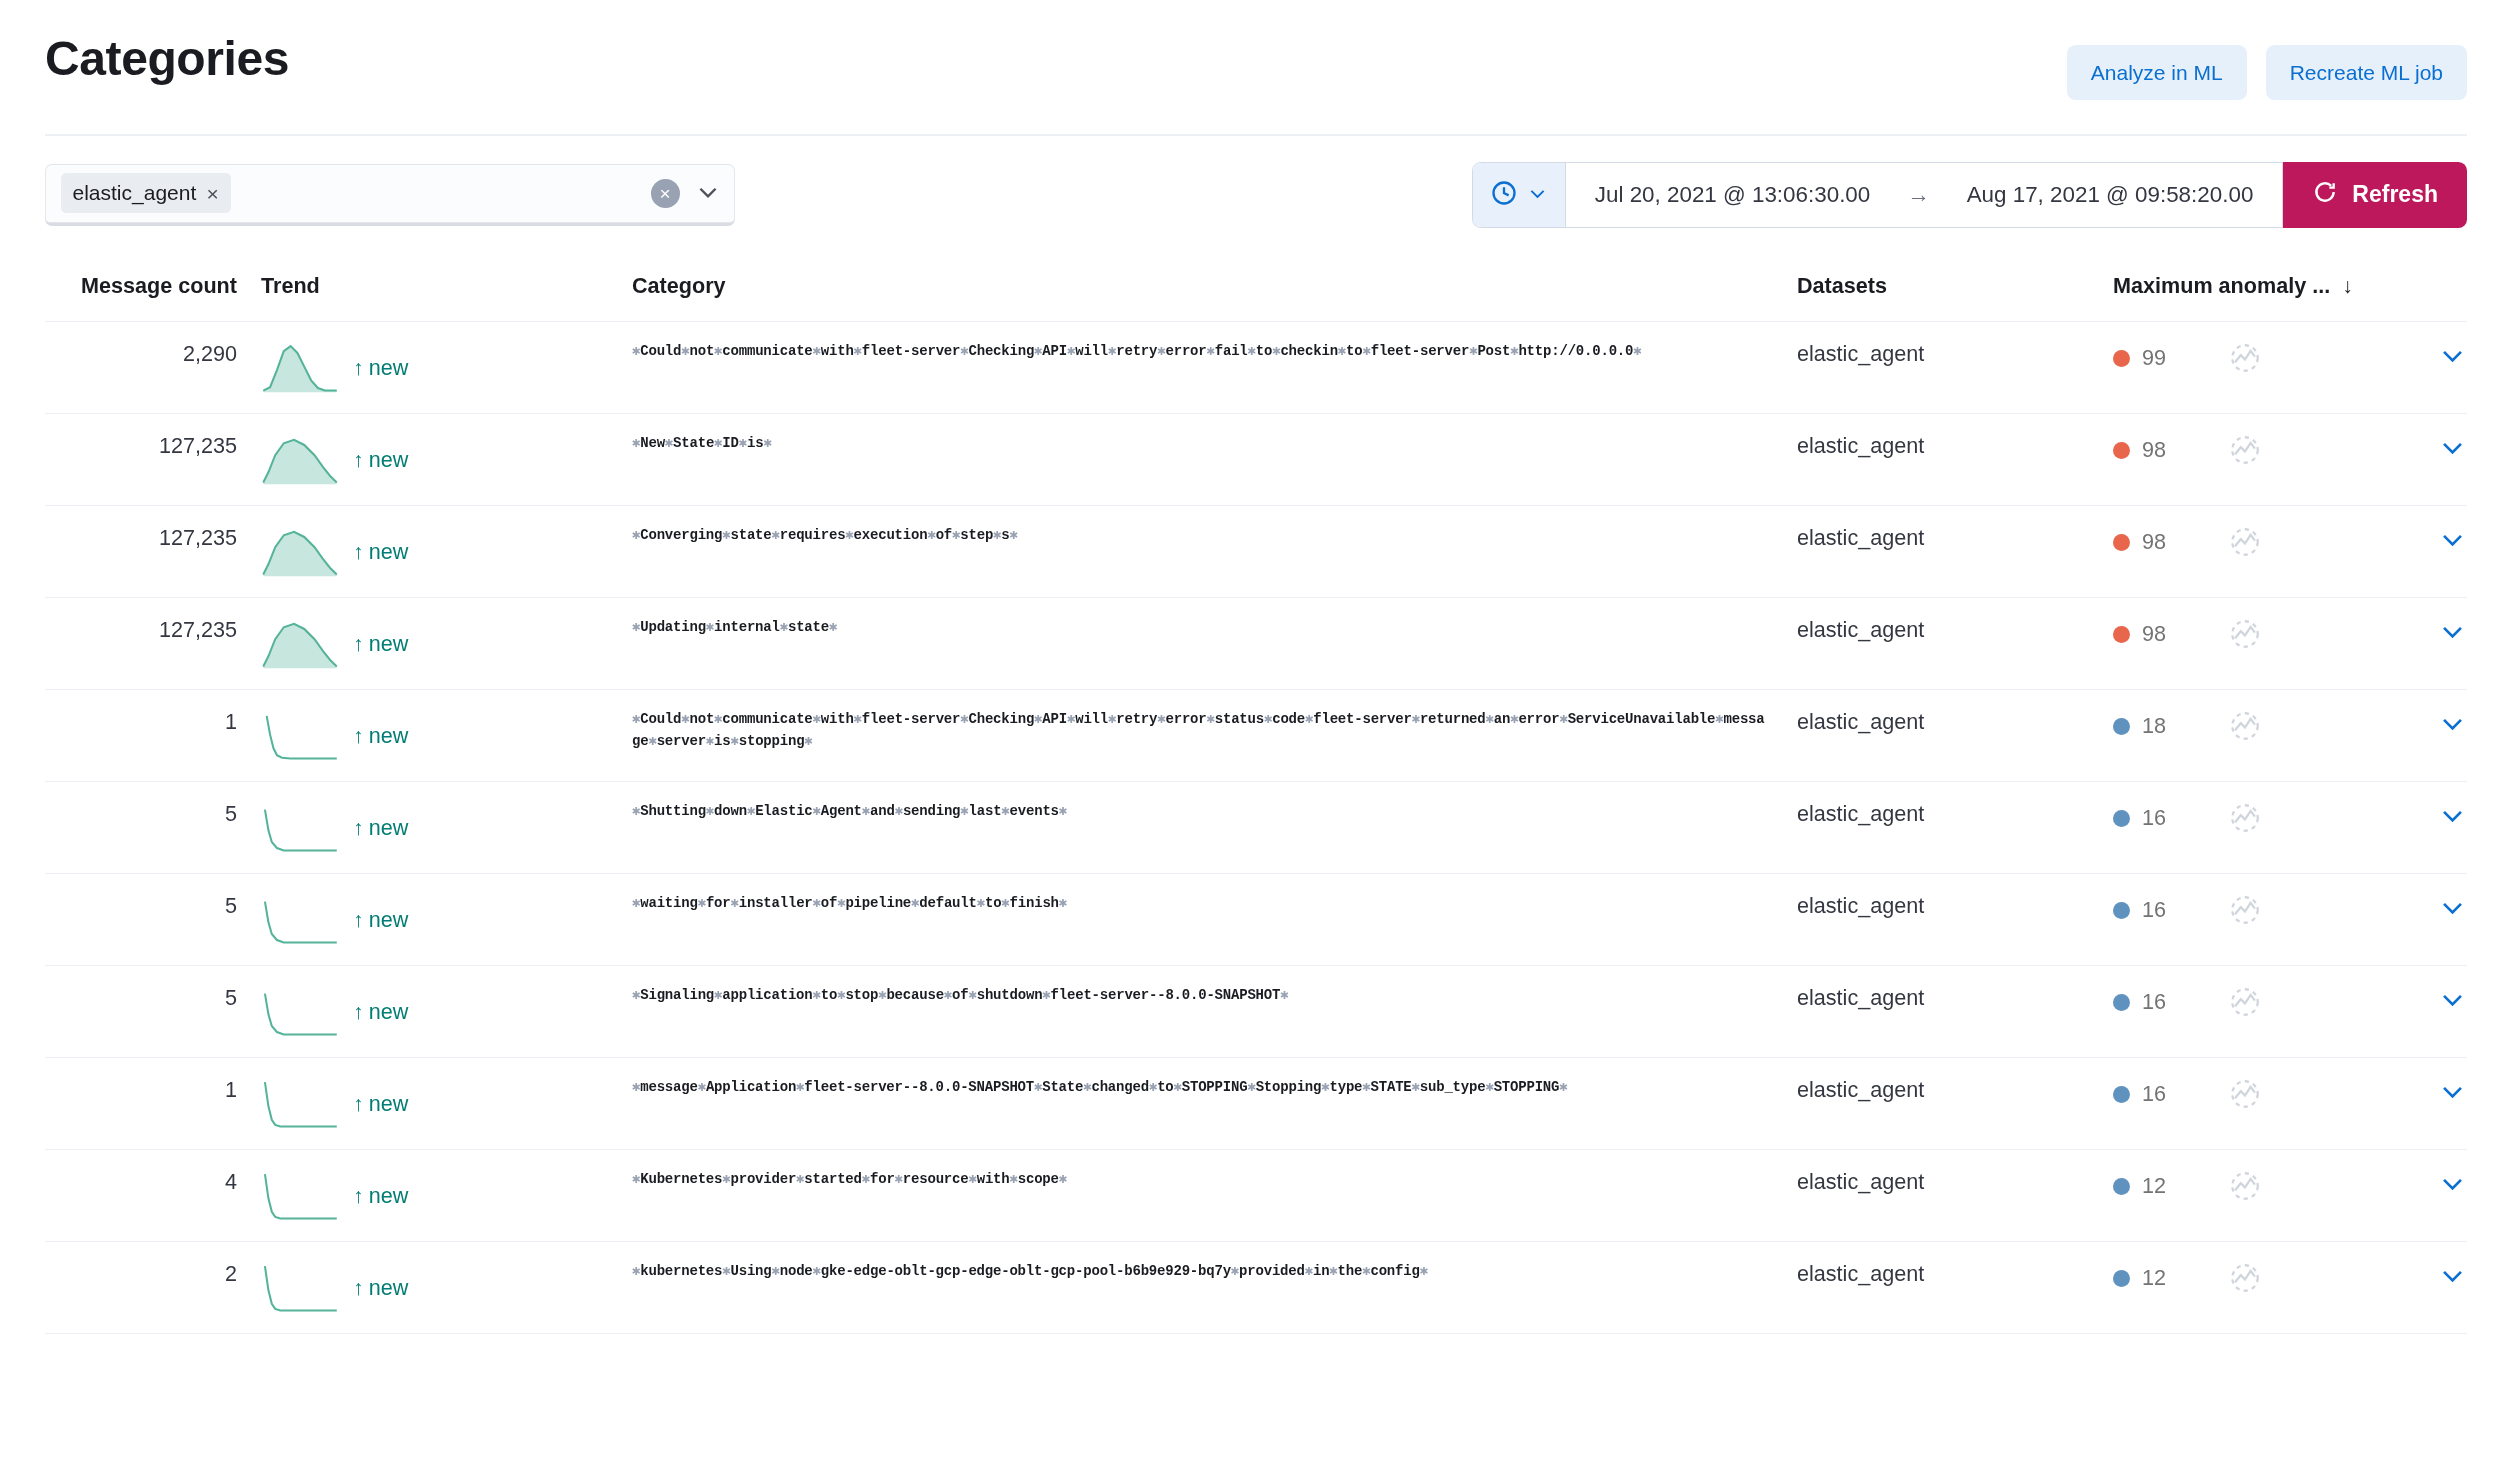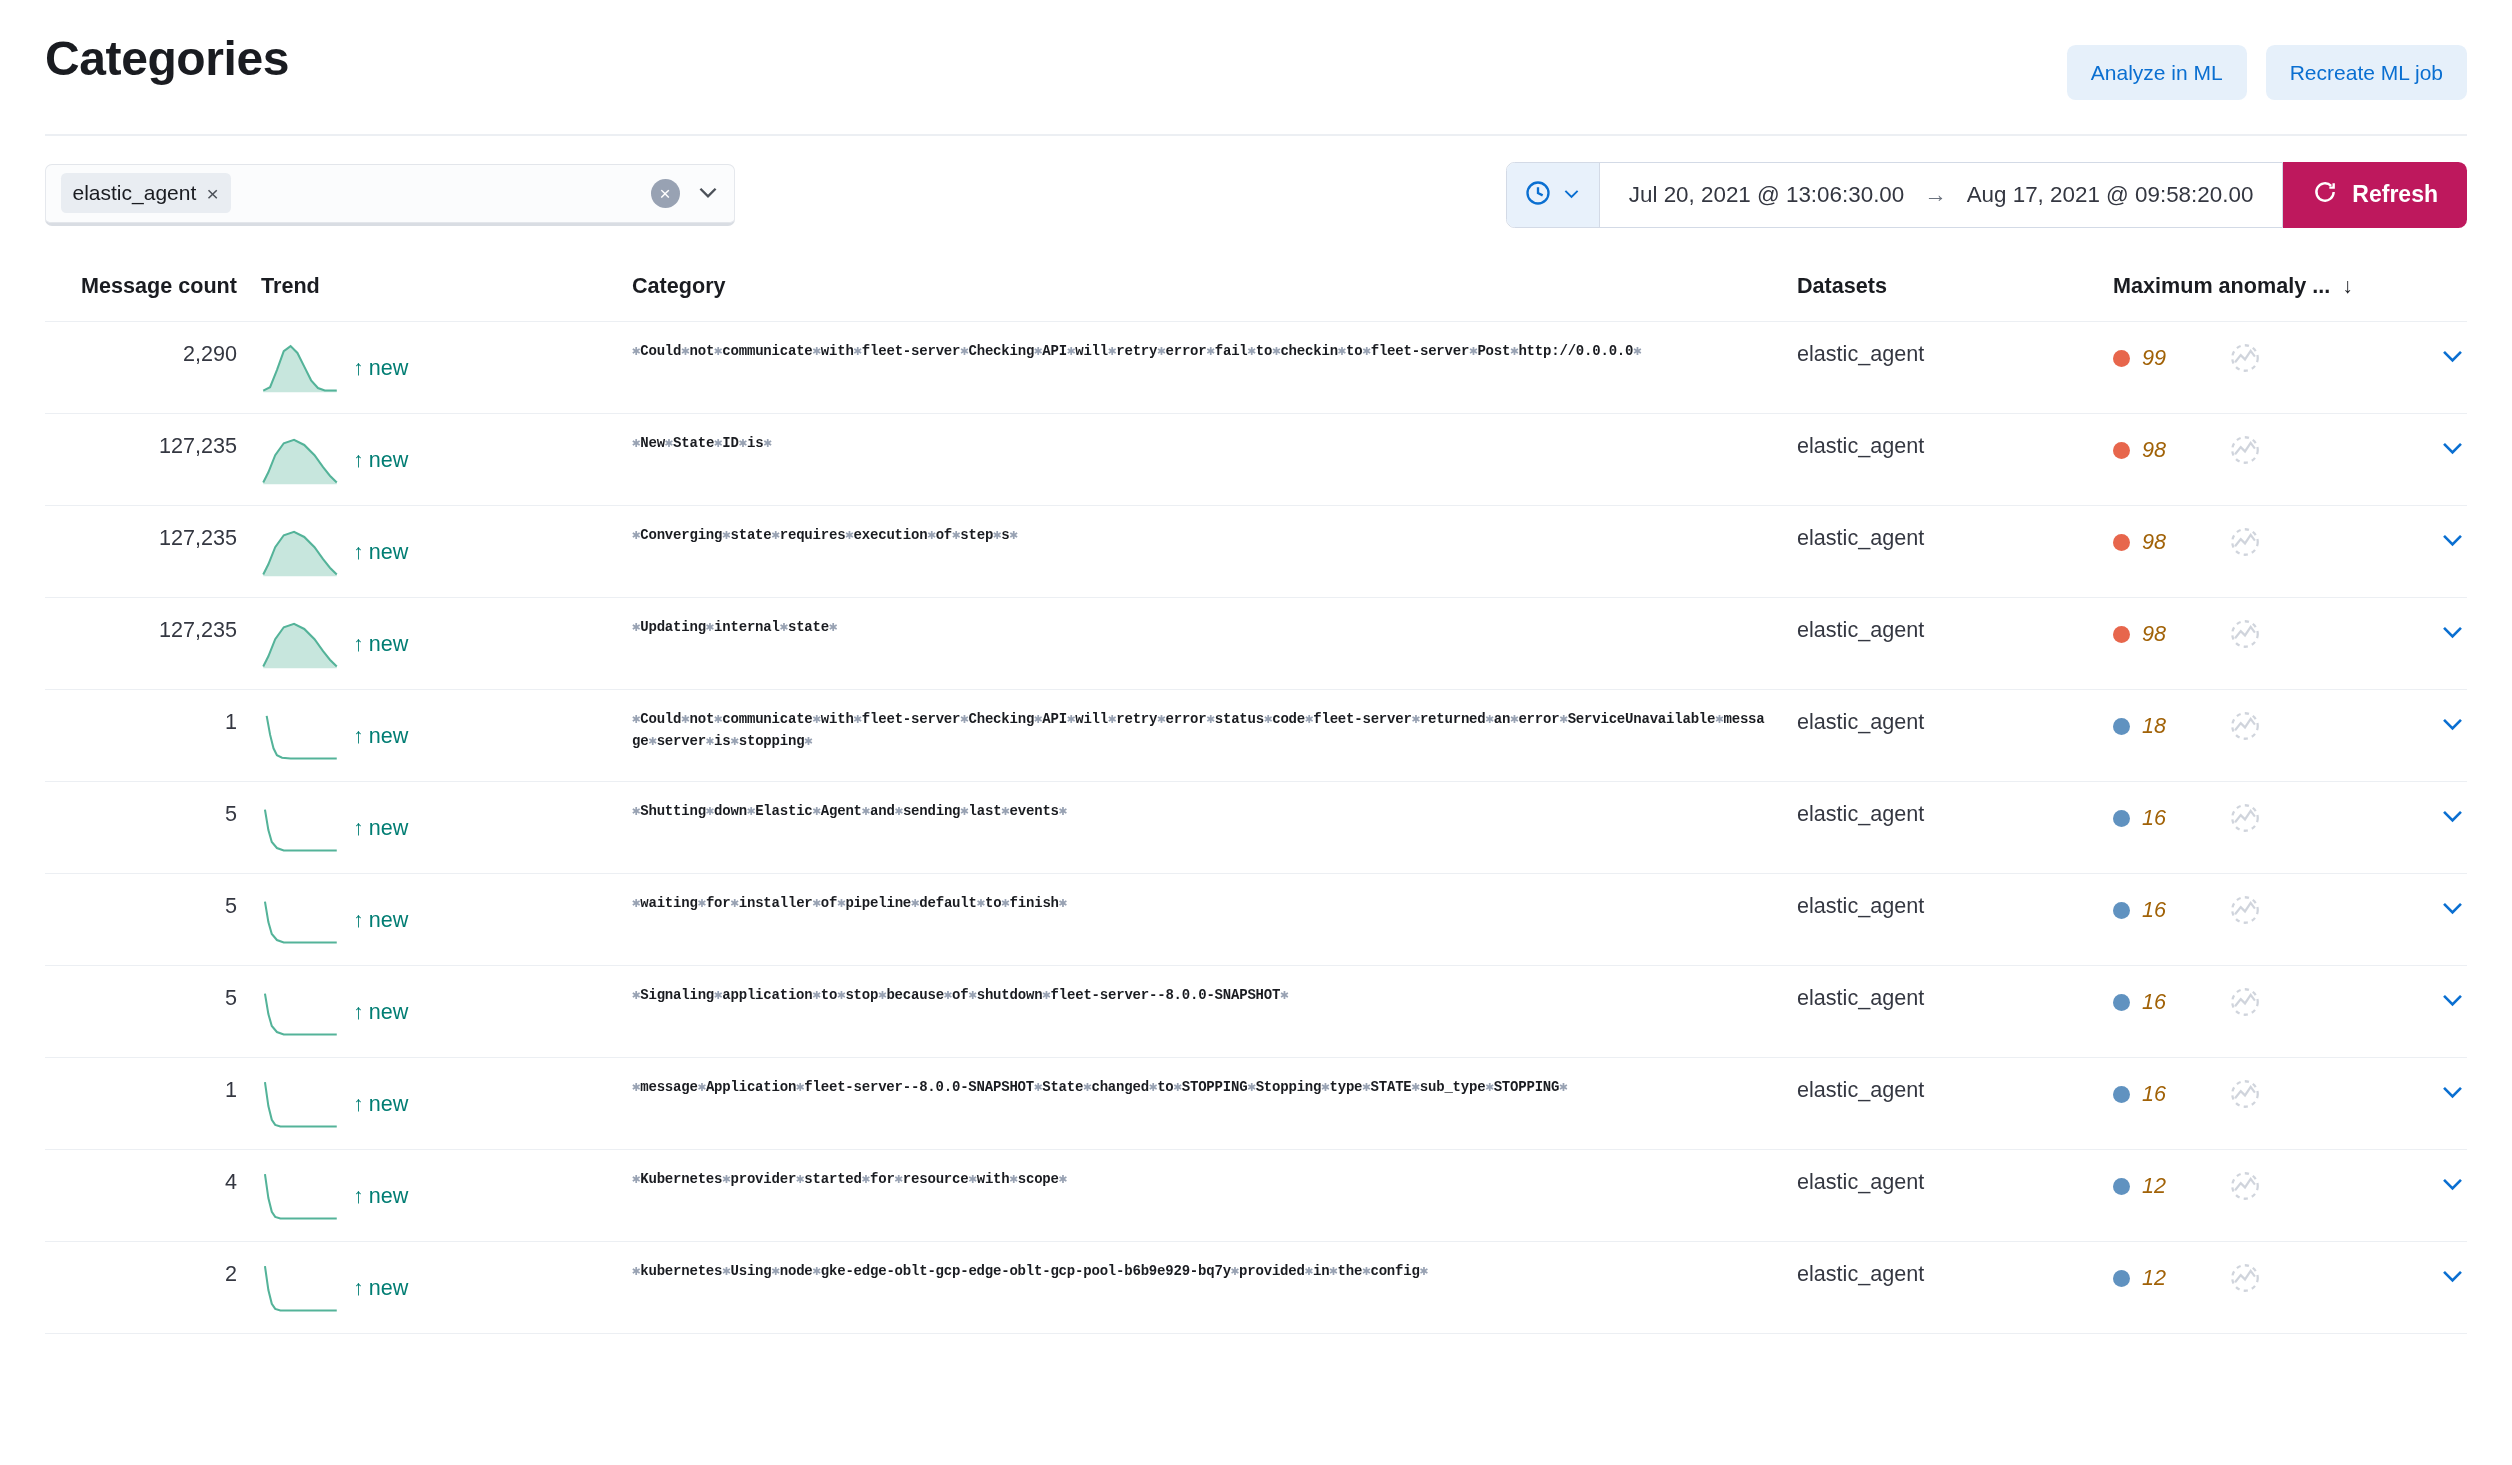--- a/index.html
+++ b/index.html
@@ -77,21 +77,21 @@
     overflow: hidden;
     background: #fff;
   }
   .time-icon-cell {
     display: flex; align-items: center; gap: 8.6px;
     background: #e8f1fb; height: 100%;
     padding: 0 17px; color: #0a6fd1;
     border-right: 1.7px solid #d3dae6;
   }
   .time-text {
-    display: flex; align-items: center; gap: 20px;
+    display: flex; align-items: center; gap: 37px;
     padding: 0 29px; font-size: 22.4px; color: #343741;
     white-space: nowrap;
   }
   .time-arrow { color: #6a717d; font-size: 22.4px; }
   .btn-refresh {
     height: 66px; background: #be185d; color: #fff;
     border: none; border-radius: 0 8.6px 8.6px 0;
     display: flex; align-items: center; gap: 14px;
     padding: 0 29px; font-size: 23px; font-weight: bold;
     cursor: pointer;
@@ -132,21 +132,21 @@
   .category-text {
     font-family: "Liberation Mono", monospace;
     font-size: 14px; font-weight: bold; line-height: 1.55;
     color: #1a1c21; word-break: break-all;
     letter-spacing: -0.2px;
   }
   .tok { color: #98a2b3; font-weight: normal; }
 
   .anom-cell { display: flex; align-items: center; gap: 0; justify-content: flex-start; }
   .dot { width: 17px; height: 17px; border-radius: 50%; display: inline-block; margin-right: 12px; }
-  .anom-score { font-size: 21.6px; color: #a16207; min-width: 41px; font-style: italic; }
+  .anom-score { font-size: 21.6px; color: #737373; min-width: 41px; }
   .mini-chart {
     margin-left: 45px;
     width: 34px; height: 34px;
     opacity: 0.45;
   }
   .chev-btn {
     color: #0a6fd1; cursor: pointer; display: inline-block;
   }
   .sort-arrow { margin-left: 12px; color: #1a1c21; font-size: 21px; }
 </style>

